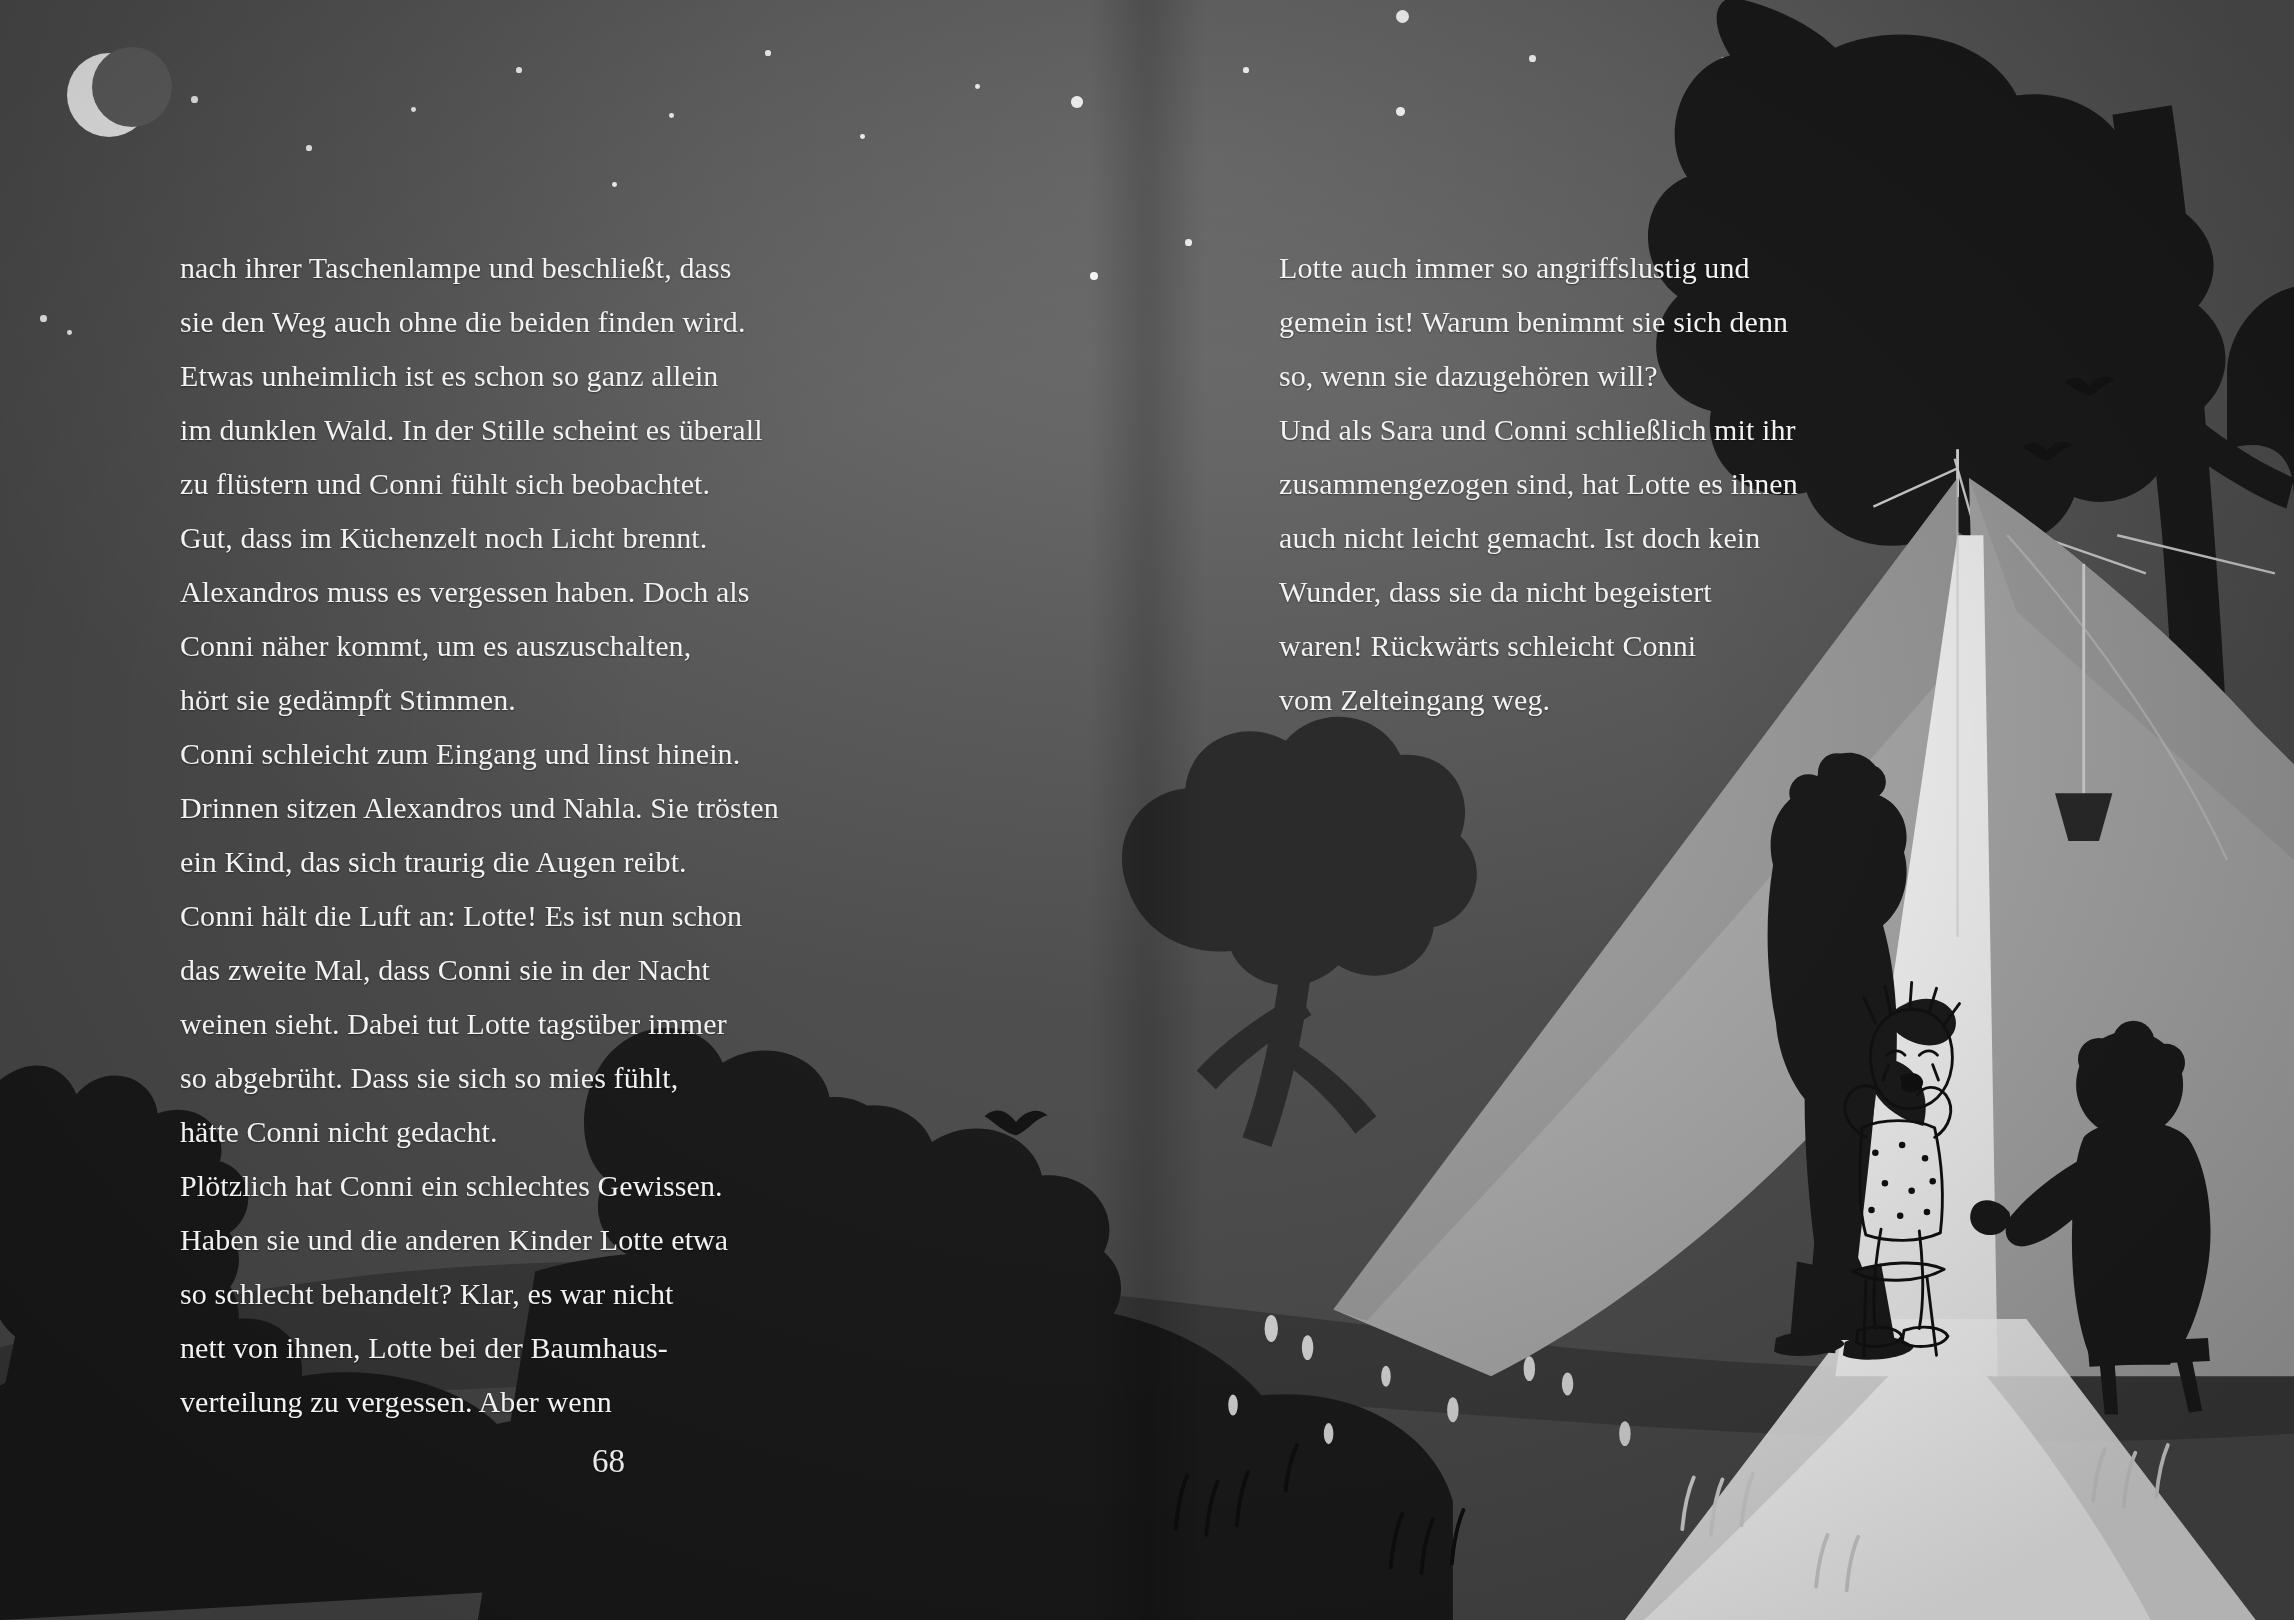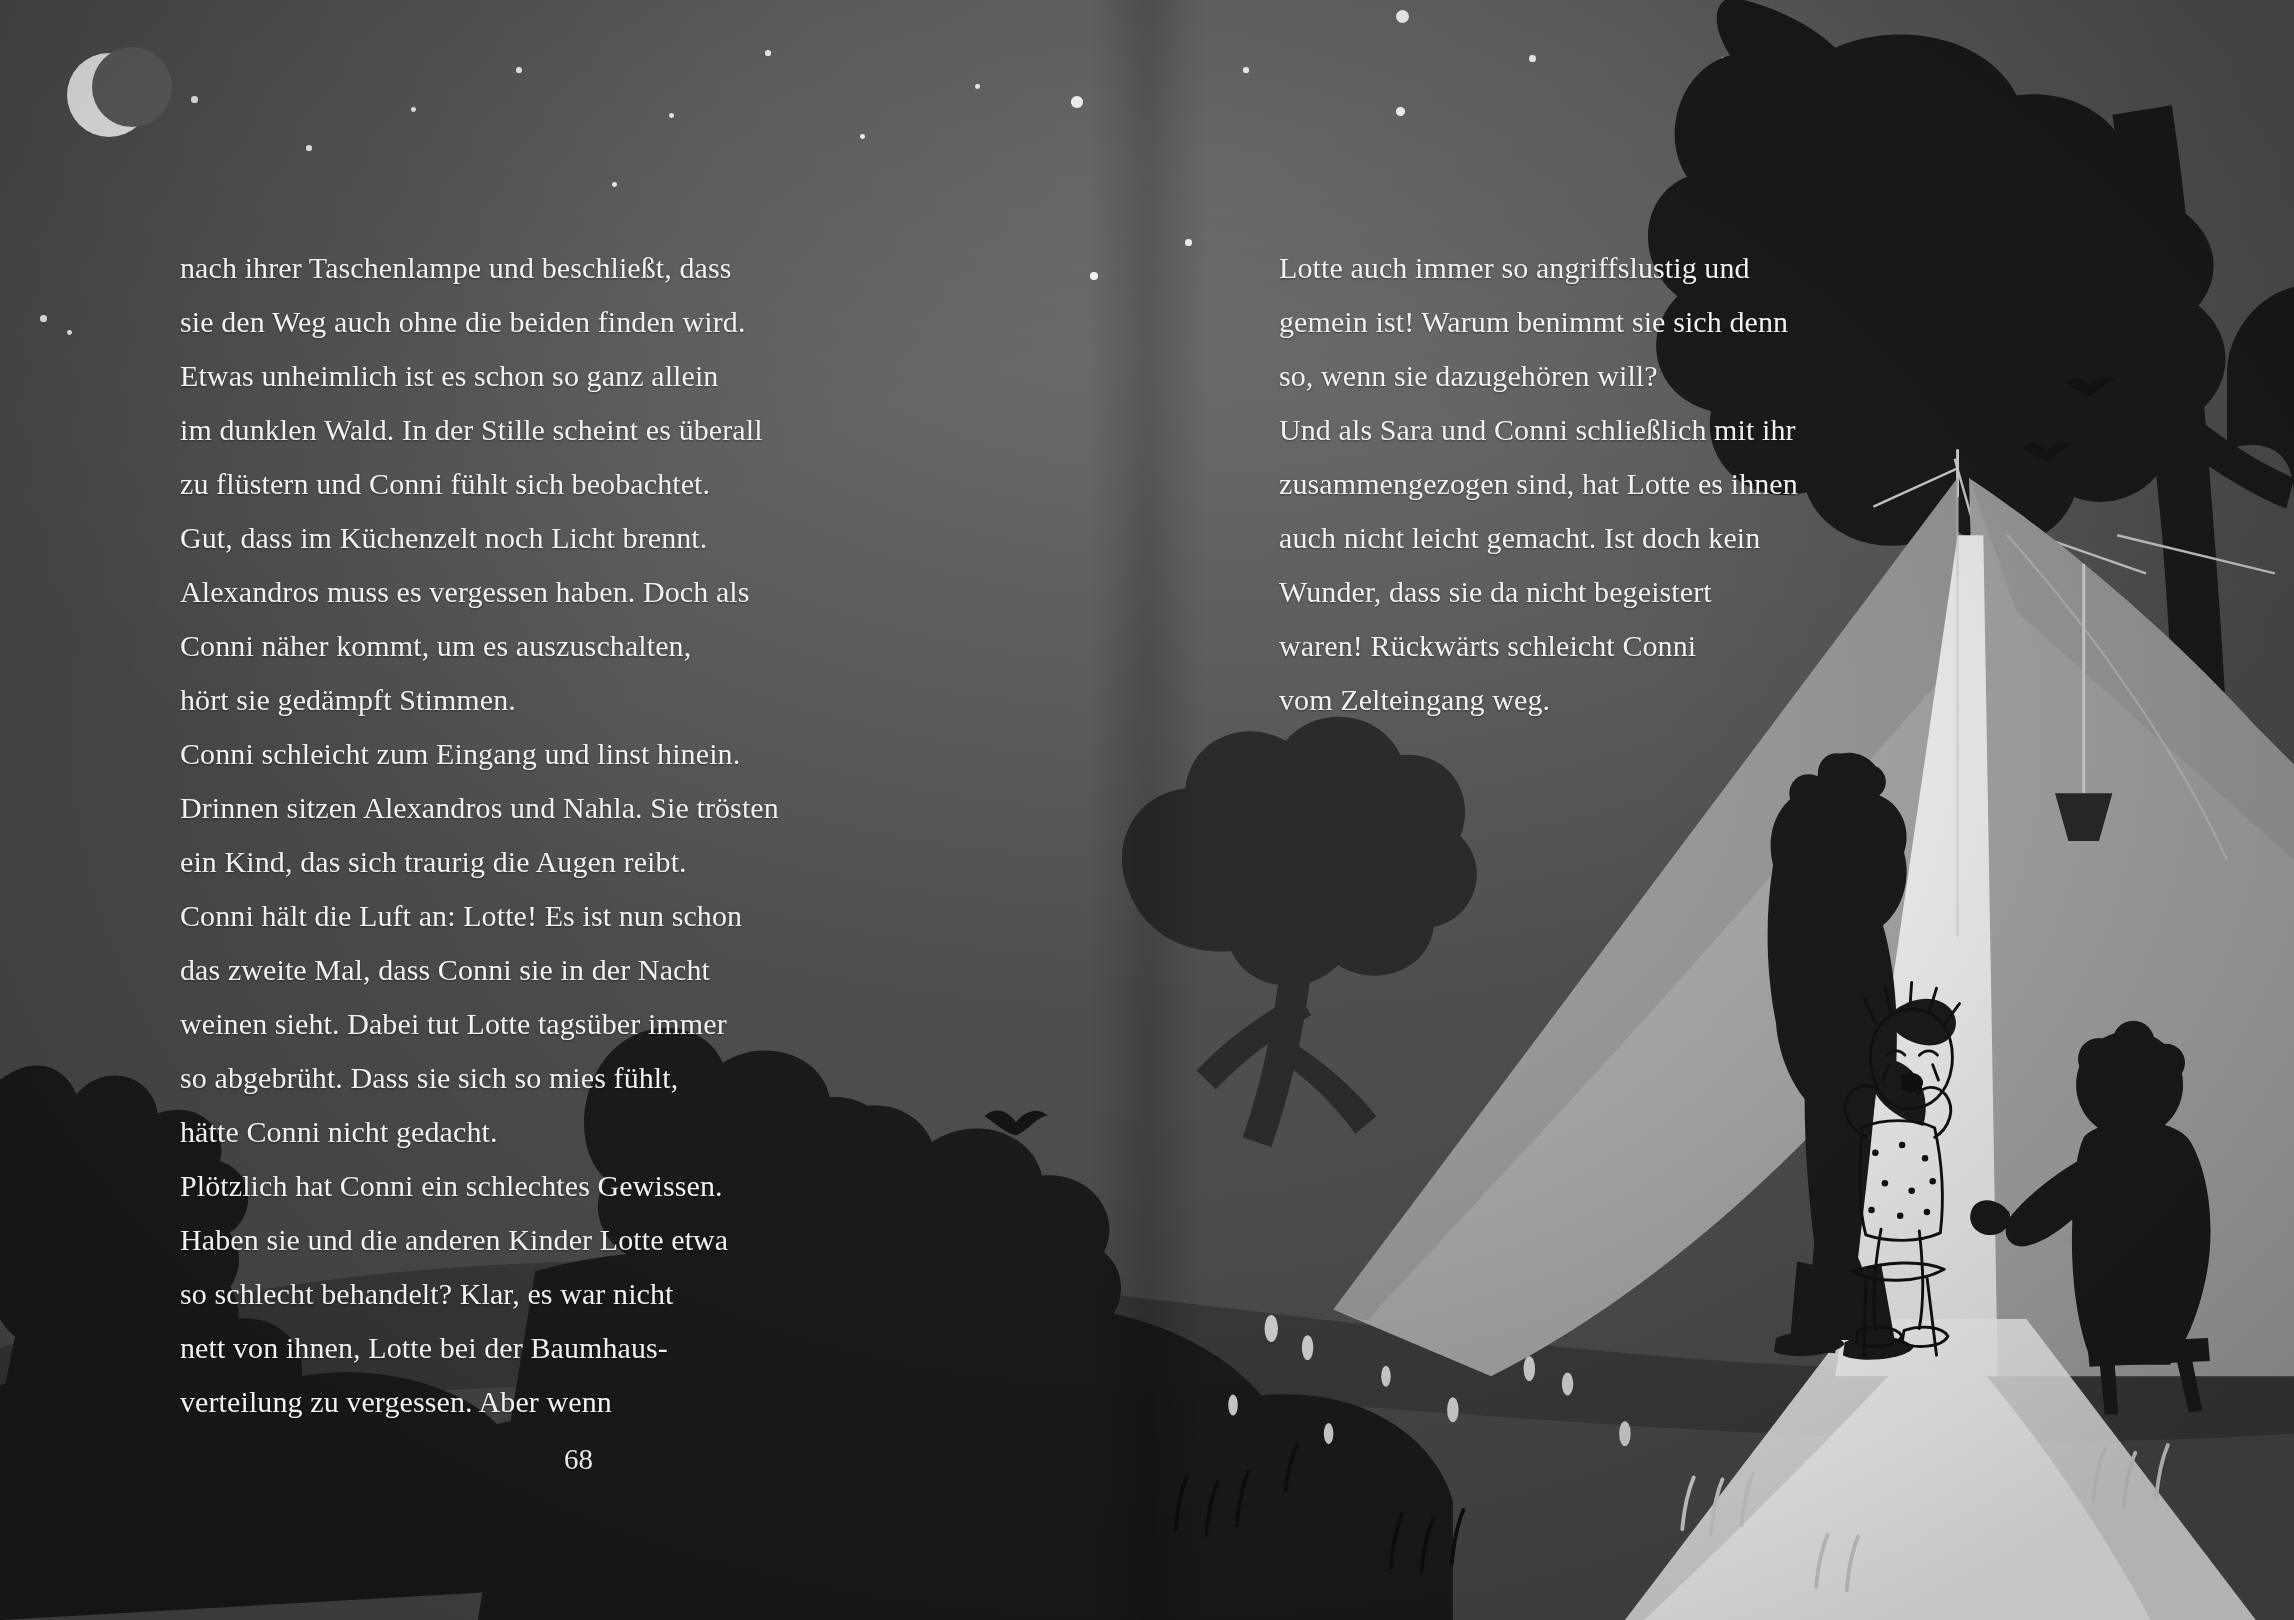--- a/index.html
+++ b/index.html
@@ -89,24 +89,24 @@
   }
   #col-right {
     left: 1279px;
     top: 187px;
     width: 726px;
   }
   .para { margin: 0; }
 
   .page-number {
     position: absolute;
-    left: 564px;
+    left: 592px;
     top: 1443px;
     color: #e8e8e8;
-    font-size: 29px;
+    font-size: 33px;
     font-family: "Liberation Serif", serif;
     text-shadow: 0 1px 1.9px rgba(0,0,0,0.4);
   }
 
   
   .art { position: absolute; inset: 0; }
   .art svg { position: absolute; inset: 0; }
 
   .shadow-dark { fill: #1b1b1b; }
   .shadow-dark2 { fill: #141414; }

